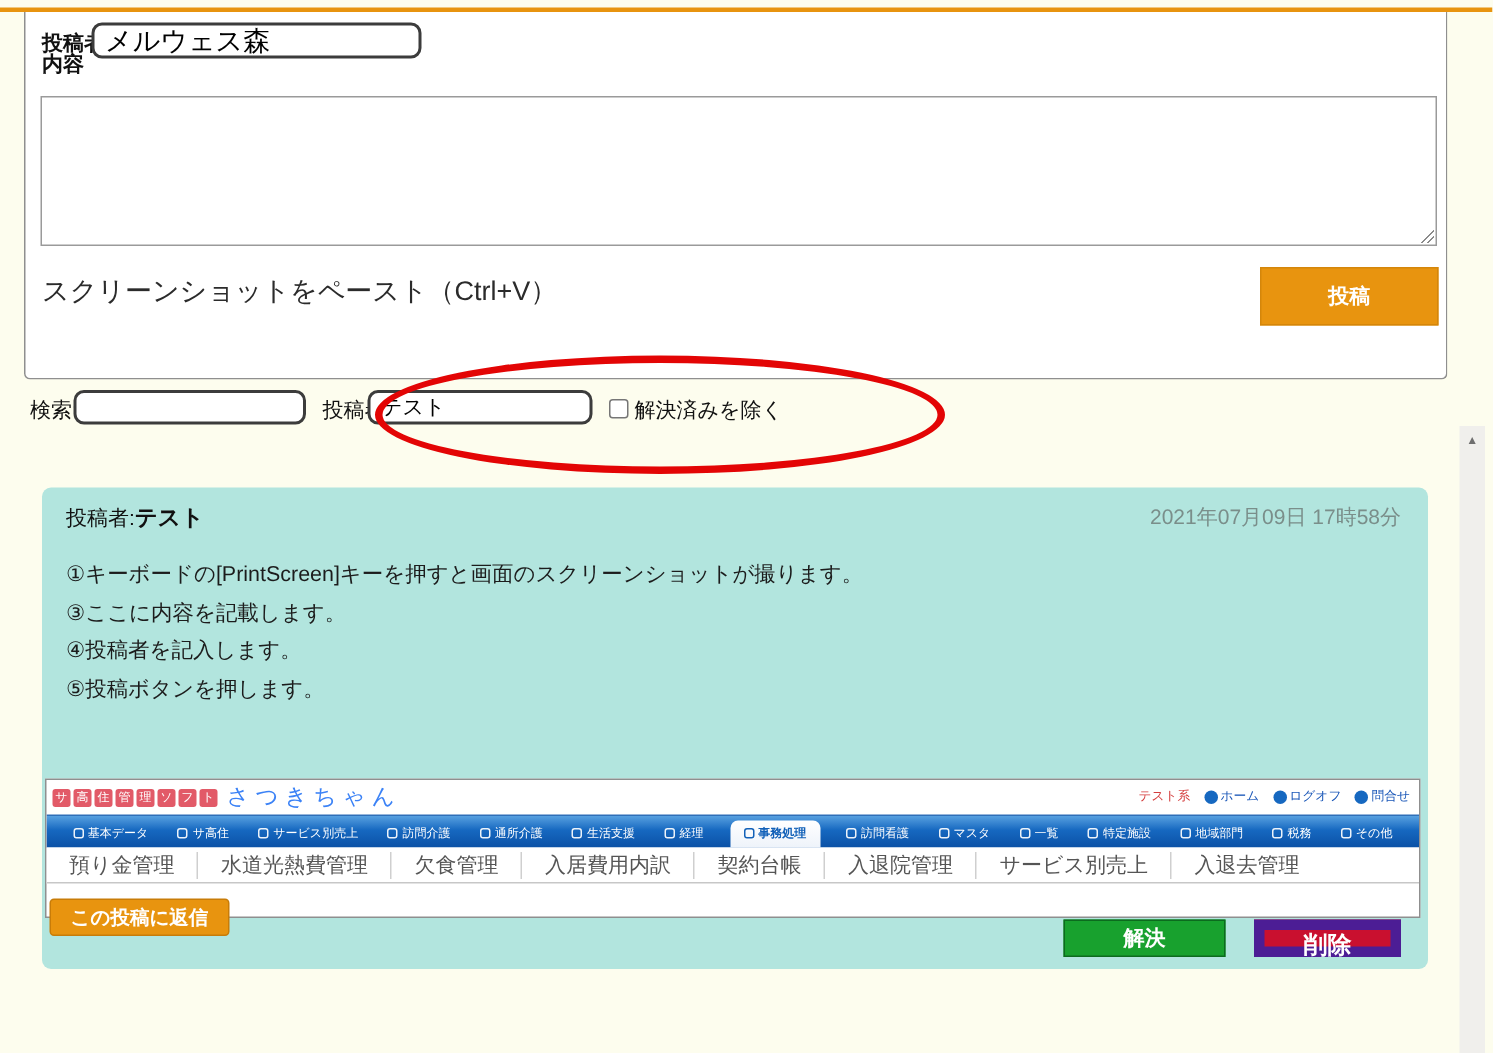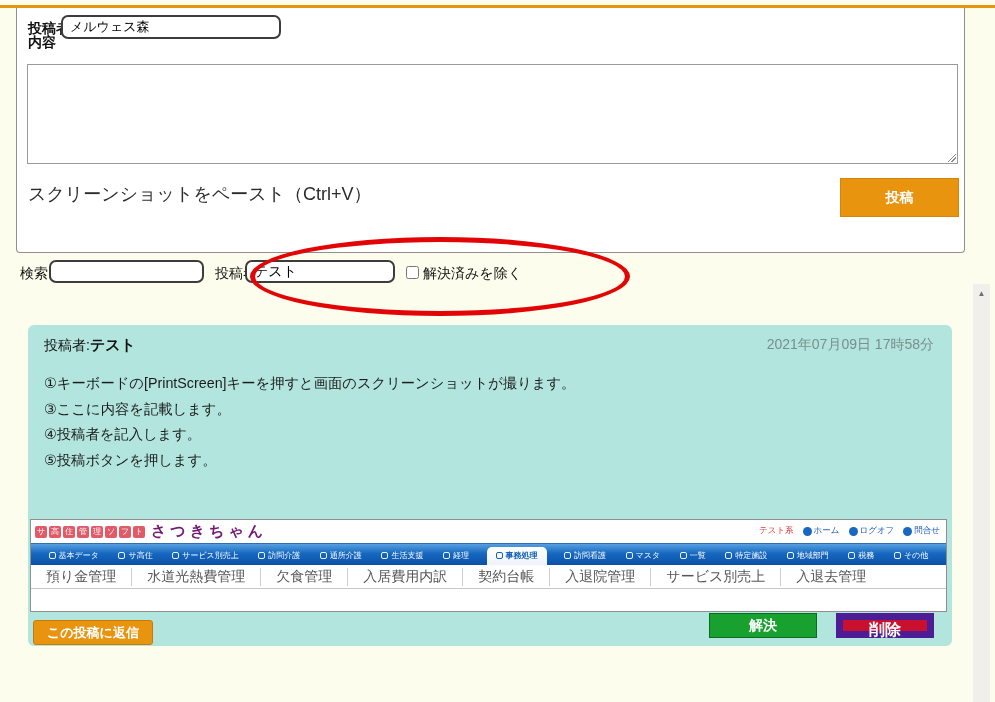--- a/index.html
+++ b/index.html
@@ -17,21 +17,21 @@
   .form-box {
     position:absolute; left:16px; top:8px; width:949px; height:245px;
     background:#fff; border:1px solid #8f8f8f; border-top:none;
     border-radius:0 0 4px 4px;
   }
   .lbl { font-size:14px; font-weight:bold; color:#111; }
   .form-poster-label { position:absolute; left:11px; top:12px; }
   .form-poster-input {
     position:absolute; left:44px; top:7px; width:220px; height:24px;
     border:2px solid #3c3c3c; border-radius:7px; padding:0 7px;
-    font-size:13px; font-family:inherit; background:#fff;
+    font-size:18px; font-family:inherit; background:#fff;
   }
   .form-content-label { position:absolute; left:11px; top:26px;font-family:Liberation Serif, serif; }
   .content-wrap { position:absolute; left:10px; top:56px; width:931px; height:100px; }
   .content-textarea {
     width:100%; height:100%; border:1px solid #9a9a9a; resize:none;
     font-size:14px; font-family:inherit; background:#fff;
   }
   .resize-grip {
     position:absolute; right:2px; bottom:2px; width:9px; height:9px;
     background:
@@ -84,21 +84,21 @@
   .shot {
     position:absolute; left:2px; top:194px; width:917px; height:93px;
     background:#fff; border:1px solid #8f8f8f; overflow:hidden;
   }
   .shot-logo-row { position:relative; height:23px; display:flex; align-items:center; padding-left:4px; }
   .logo-blocks { display:flex; gap:2px; }
   .logo-block {
     width:12px; height:12px; background:#e25a68; border-radius:2px;
     color:#fff; font-size:8px; line-height:12px; text-align:center; overflow:hidden;
   }
-  .logo-text { margin-left:6px; color:#701a75; font-weight:bold; font-size:15px; letter-spacing:4px; white-space:nowrap; }
+  .logo-text { margin-left:6px; color:#3b82f6; font-weight:normal; font-size:15px; letter-spacing:4px; white-space:nowrap; }
   .user-links { position:absolute; right:6px; top:5px; display:flex; align-items:center; gap:9px; font-size:8.5px; white-space:nowrap; }
   .user-name { color:#d43c3c; }
   .user-link { color:#1a57b8; display:flex; align-items:center; gap:2px; }
   .blue-dot { display:inline-block; width:9px; height:9px; border-radius:50%; background:#1668c0; }
 
   .shot-nav {
     height:22px; display:flex; align-items:flex-end; justify-content:space-evenly;
     background:linear-gradient(180deg,#57a0e0 0%,#1668c0 45%,#0b51a6 100%);
     border-top:1px solid #2f6fb8;
   }
@@ -115,21 +115,21 @@
 
   .shot-submenu {
     height:24px; display:flex; align-items:center; background:#fff;
     border-bottom:1px solid #c7c7c7; font-size:14px; color:#555;
   }
   .submenu-item { padding:0 15px; white-space:nowrap; }
   .submenu-item + .submenu-item { border-left:1px solid #cfcfcf; }
 
   
   .reply-btn {
-    position:absolute; left:5px; top:295px; height:25px; padding:0 13px;
+    position:absolute; left:5px; top:274px; height:25px; padding:0 13px;
     background:#e8940f; border:1px solid #c87c08; border-radius:3px;
     color:#fff; font-size:13px; font-weight:bold; font-family:inherit; cursor:pointer;
   }
   .resolve-btn {
     position:absolute; left:681px; top:288px; width:108px; height:25px;
     background:#18a12e; border:1px solid #0c6b1e; color:#fff;
     font-size:14px; font-weight:bold; font-family:inherit; cursor:pointer;
   }
   .delete-btn {
     position:absolute; left:808px; top:288px; width:98px; height:25px;

